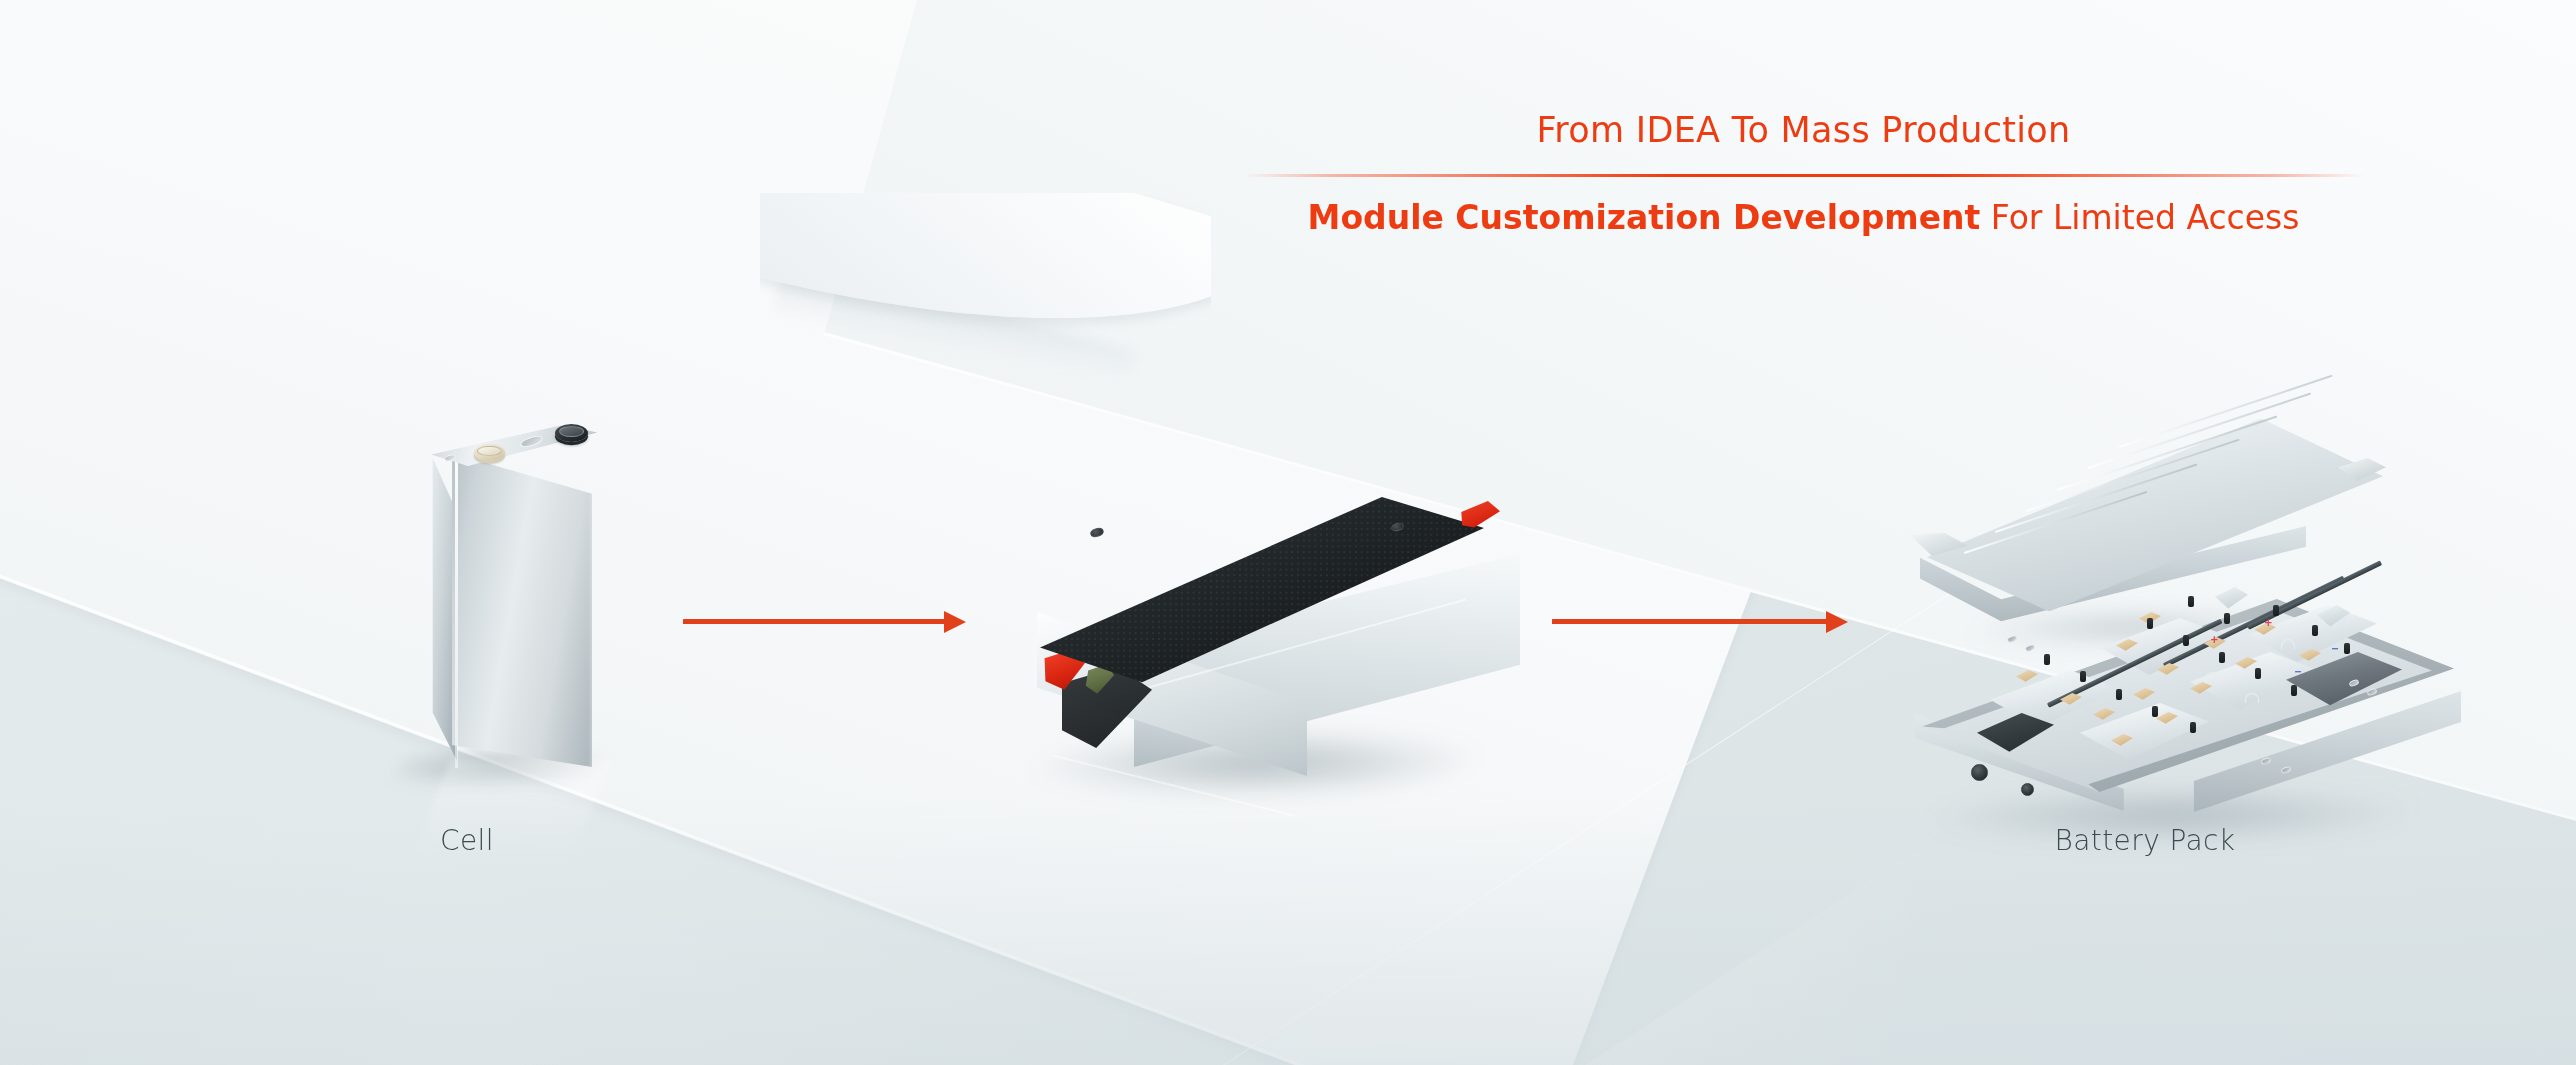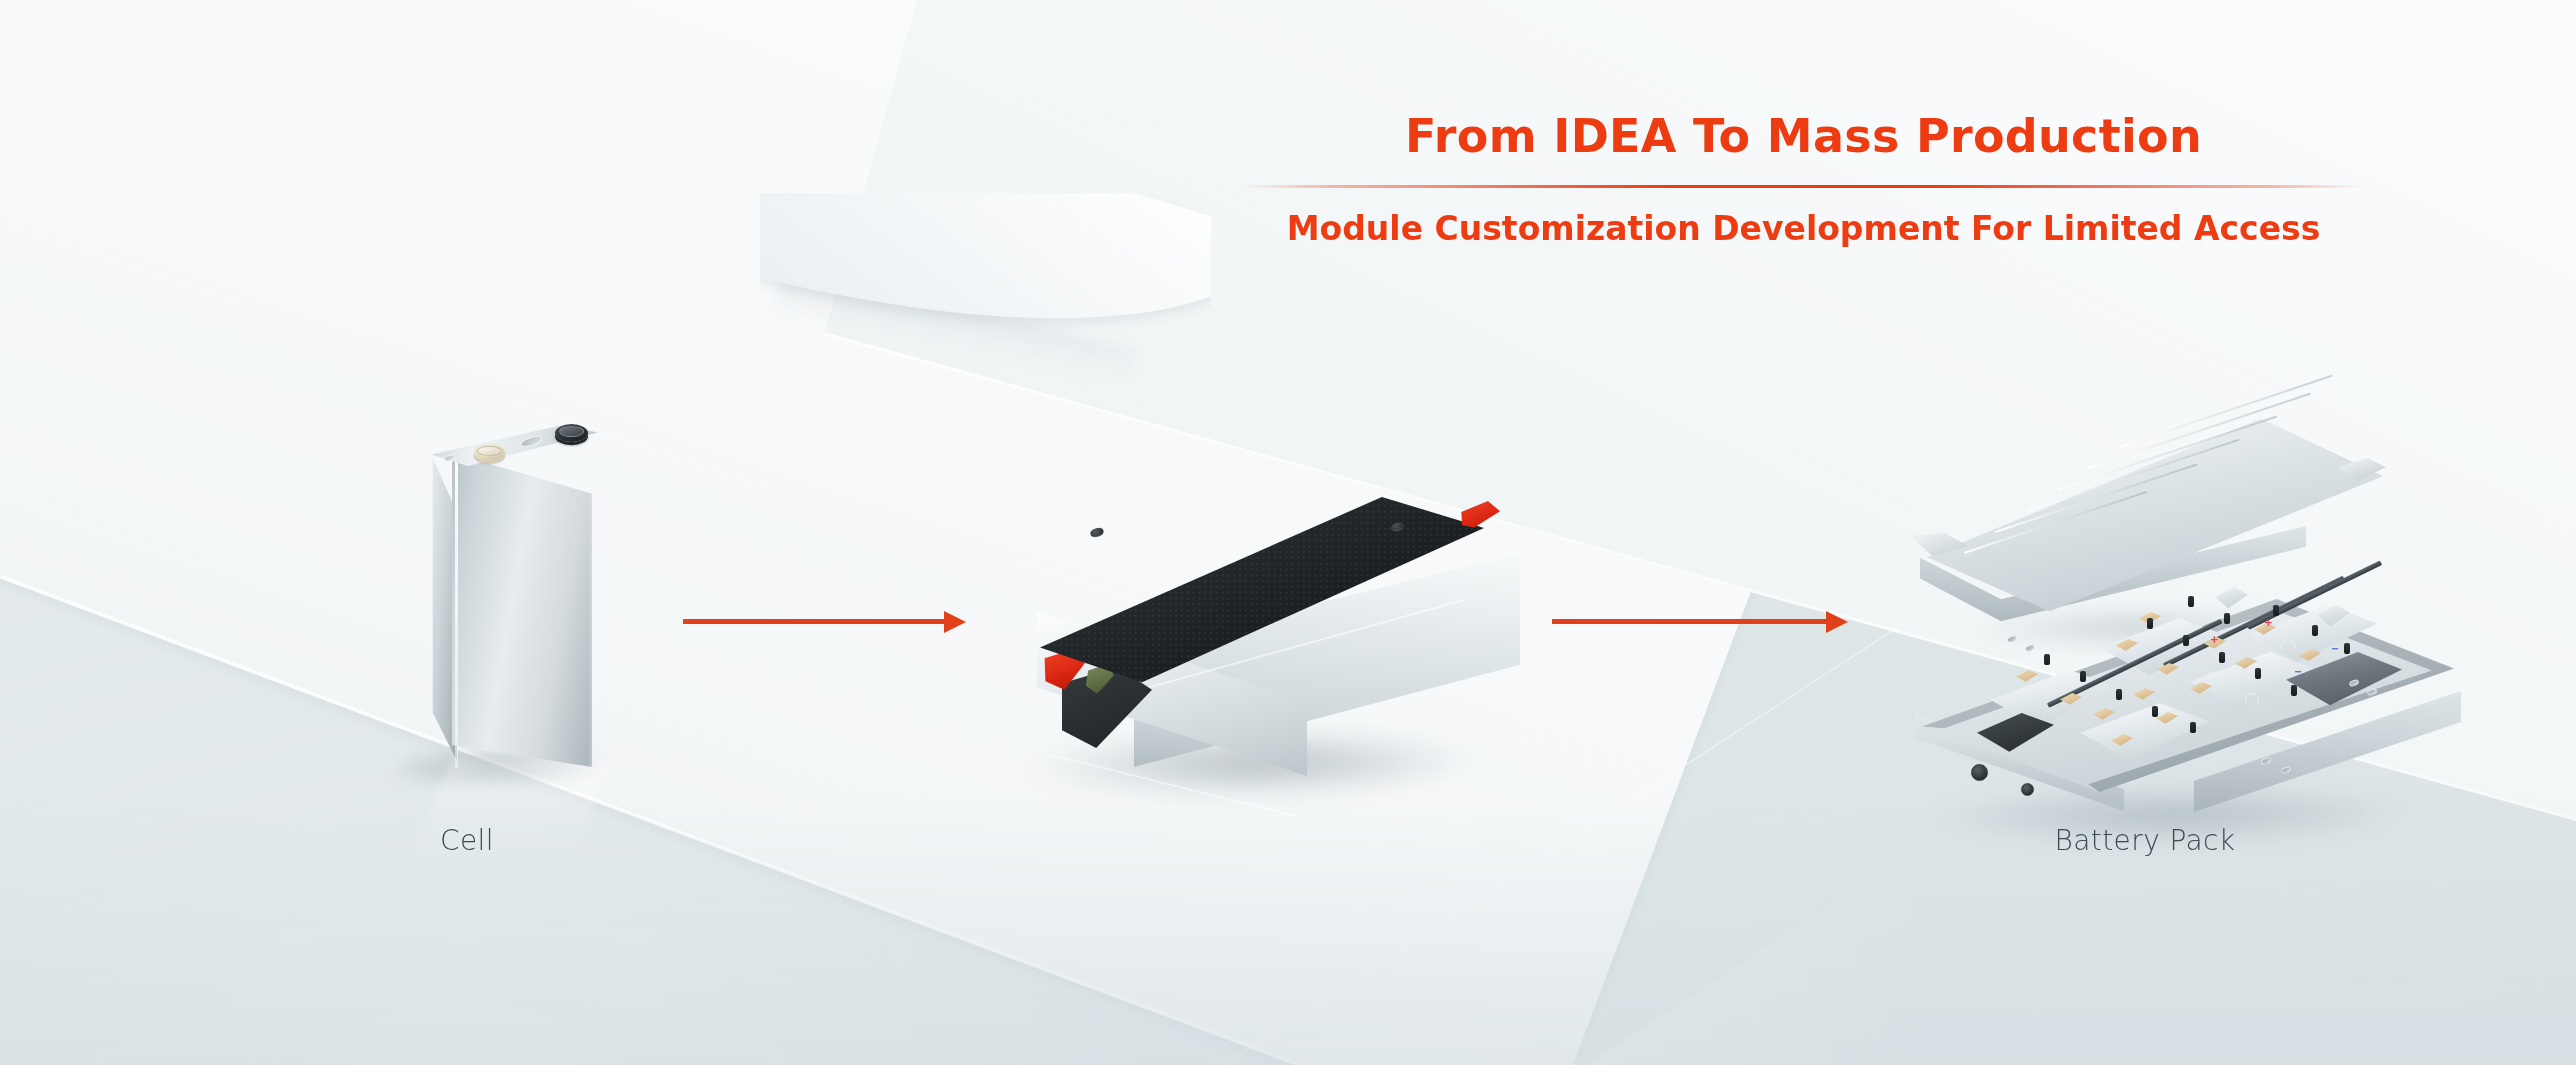--- a/index.html
+++ b/index.html
@@ -95,22 +95,22 @@
     background:linear-gradient(to bottom, rgba(214,223,226,0), rgba(210,220,224,.55));
   }
 
   
   .header{
     position:absolute; left:1224px; top:113px; width:1159px;
     text-align:center;
   }
   .title{
     font-family:"DejaVu Sans", sans-serif;
-    font-weight:700;
-    font-size:46px;
+    font-weight:400;
+    font-size:35px;
     letter-spacing:0.3px;
     color:#ee3c12;
     line-height:1.0;
     white-space:nowrap;
   }
   .divider{
     margin:26px auto 0;
     width:1121px; height:2.6px;
     background:linear-gradient(to right,
        rgba(238,60,18,0) 0%,
@@ -122,21 +122,21 @@
   }
   .subtitle{
     margin-top:23px;
     font-family:"DejaVu Sans", sans-serif;
     font-size:33px;
     color:#ee3c12;
     line-height:1.1;
     white-space:nowrap;
   }
   .subtitle .strong{ font-weight:700; }
-  .subtitle .light{ font-weight:700; }
+  .subtitle .light{ font-weight:400; }
 
   
   .product{ position:absolute; }
 
   .caption{
     position:absolute;
     width:386px;
     text-align:center;
     font-family:"DejaVu Sans", sans-serif;
     font-weight:300;

